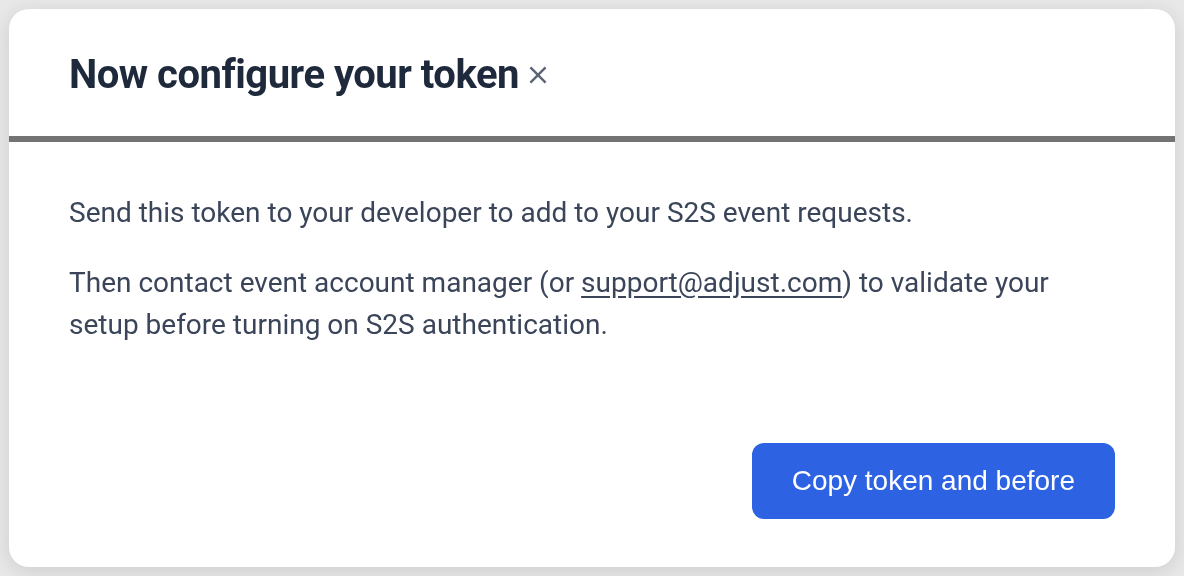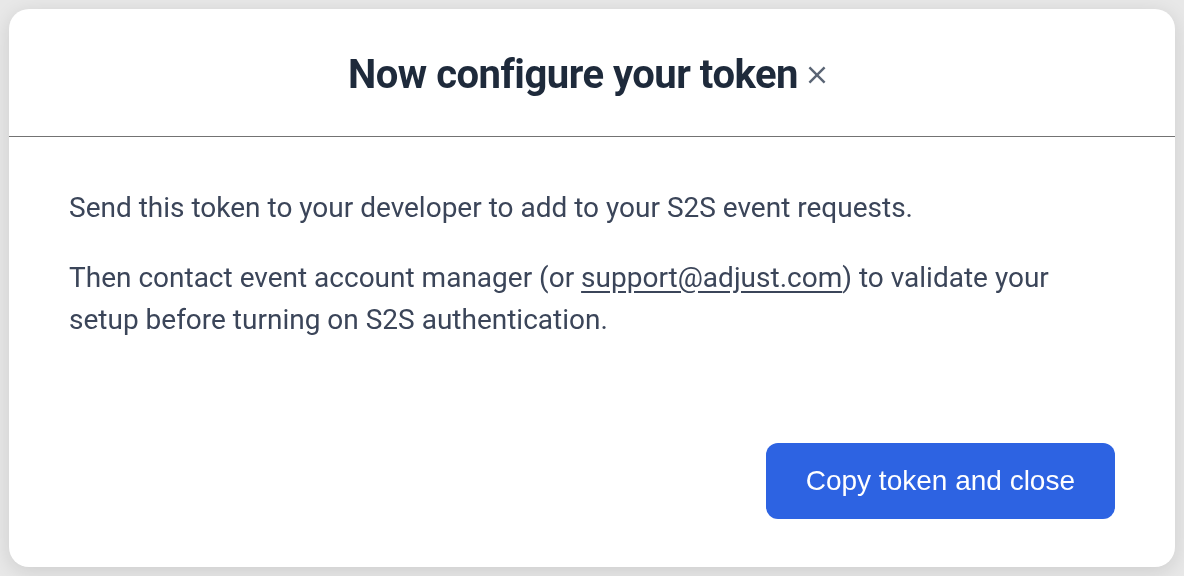--- a/index.html
+++ b/index.html
@@ -22,23 +22,23 @@
       width: 1166px;
       height: 558px;
       box-shadow: 0 4px 20px rgba(0,0,0,0.12);
       display: flex;
       flex-direction: column;
       overflow: hidden;
     }
     .modal-header {
       display: flex;
       align-items: center;
-      justify-content: center;
+      justify-content: flex-start;
       padding: 42px 60px 38px 60px;
-      border-bottom: 1px solid #737373;
+      border-bottom: 6px solid #737373;
     }
     .modal-title {
       font-size: 40px;
       font-weight: 700;
       color: #1e2a3b;
       letter-spacing: -0.5px;
     }
     .close-btn {
       background: none;
       border: none;
@@ -99,15 +99,15 @@
       </svg>
     </button>
   </div>
   <div class="modal-body">
     <p class="body-text">Send this token to your developer to add to your S2S event requests.</p>
     <p class="body-text">
       <span>Then contact event account manager (or </span><a href="#" class="email-link">support@adjust.com</a><span>) to validate your setup before turning on S2S authentication.</span>
     </p>
   </div>
   <div class="modal-footer">
-    <button class="primary-btn">Copy token and close</button>
+    <button class="primary-btn">Copy token and before</button>
   </div>
 </div>
 
 </body></html>

